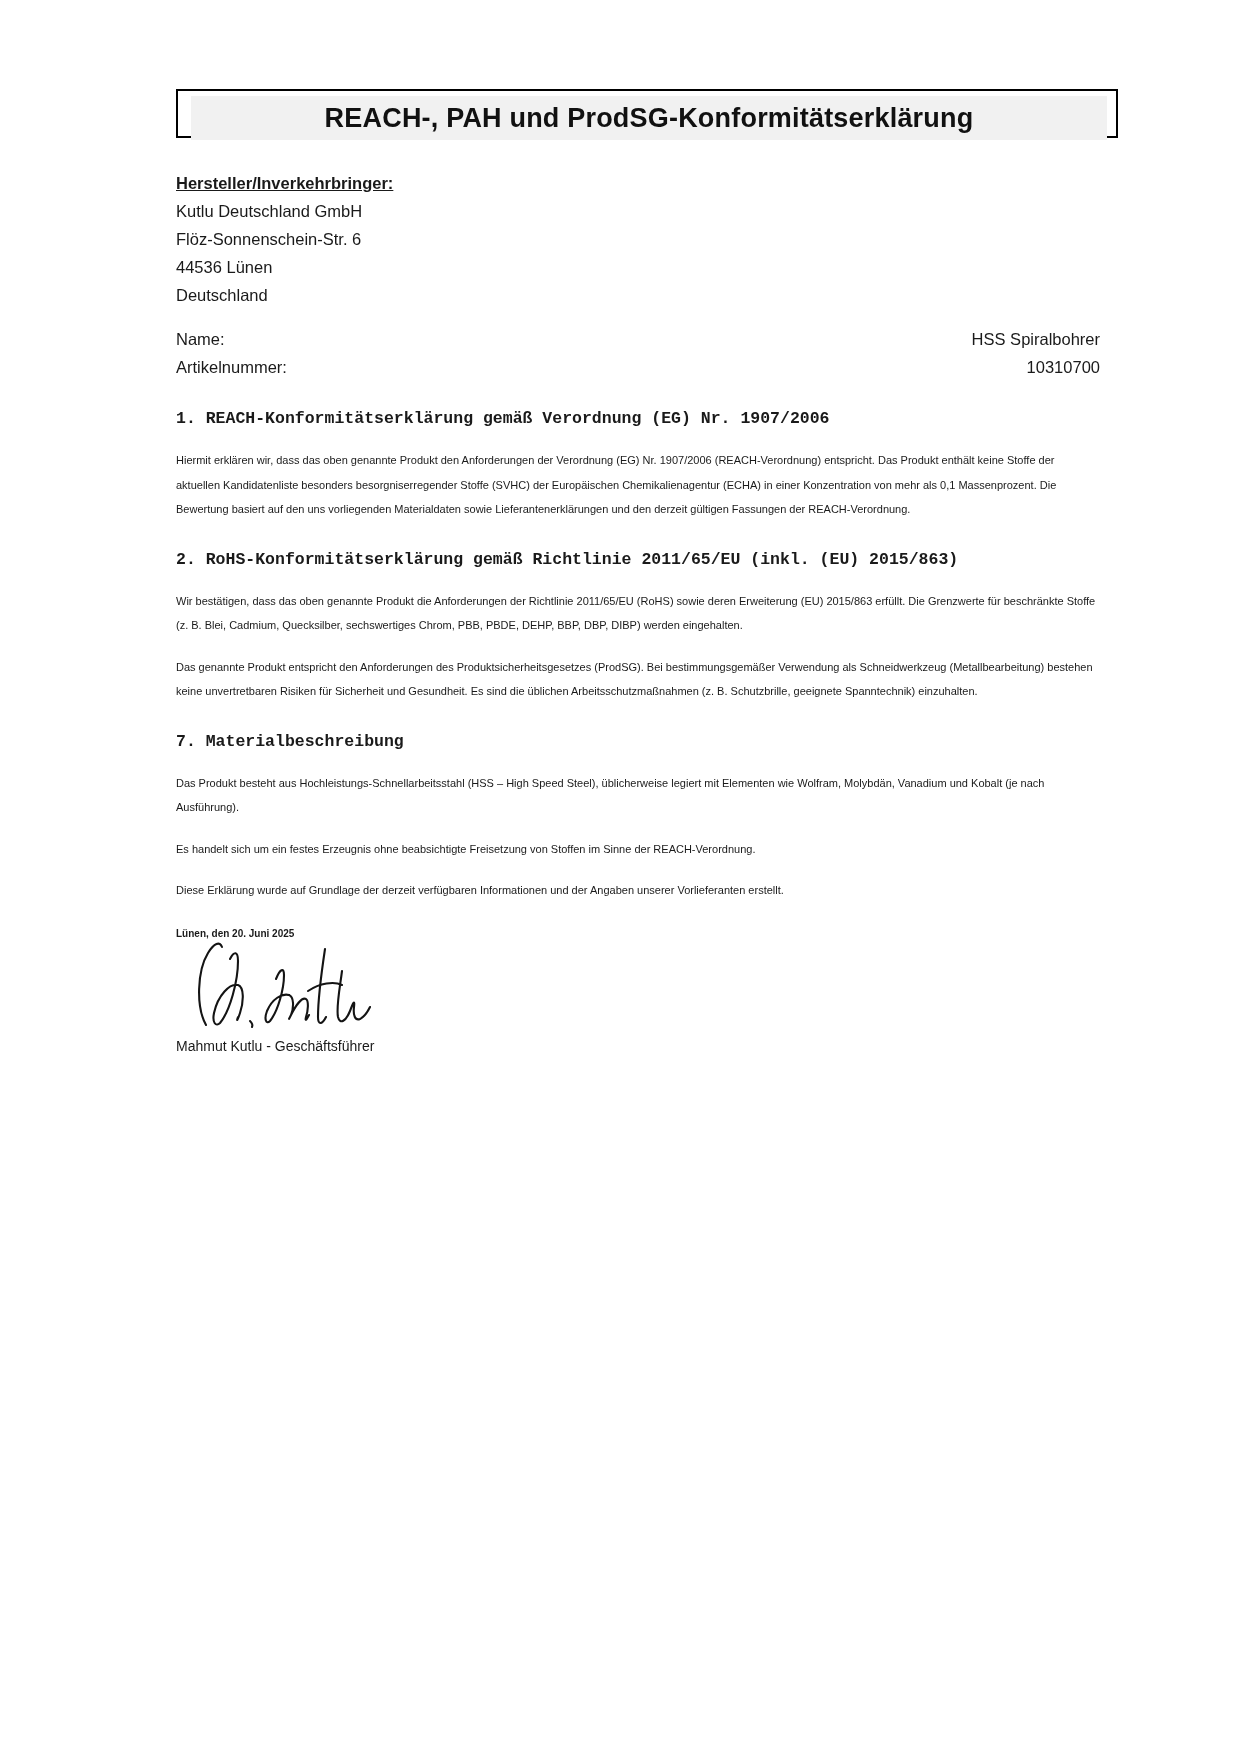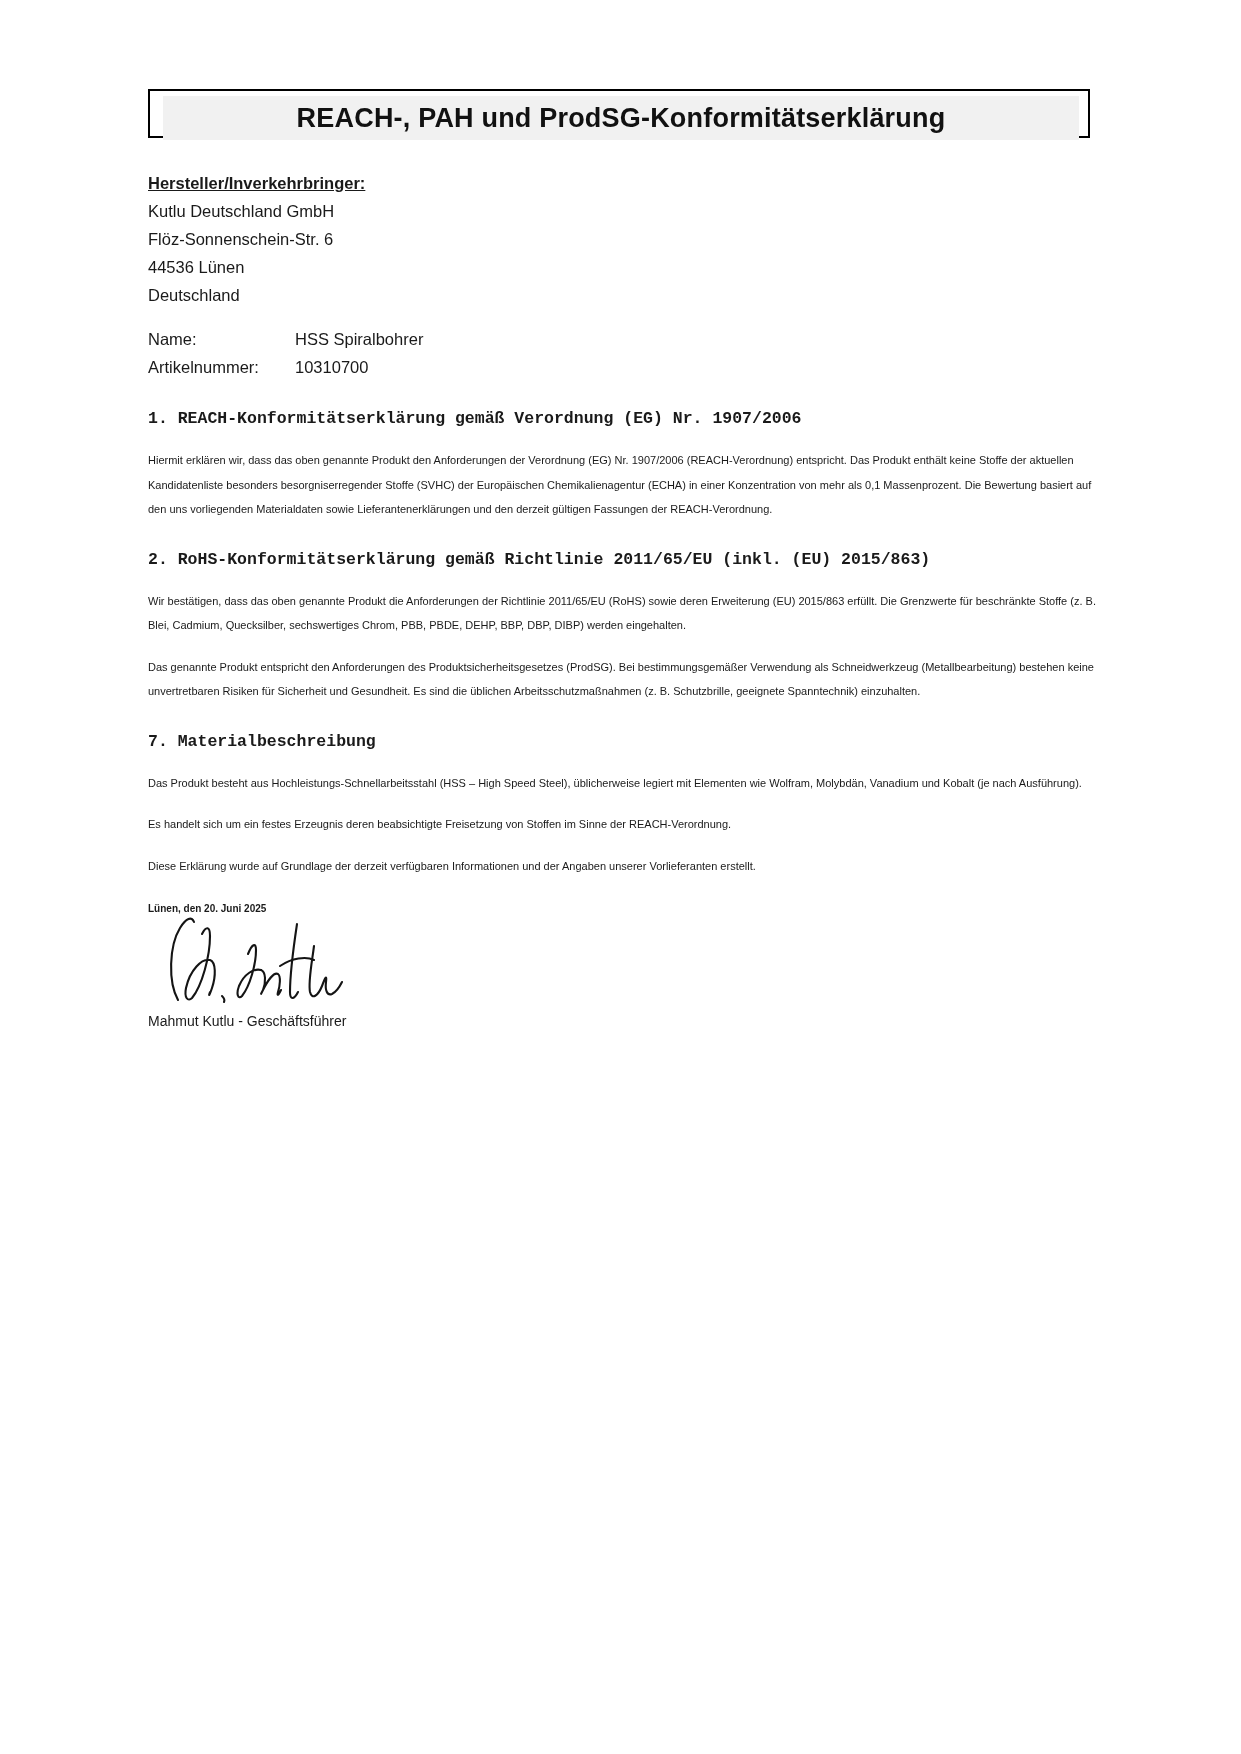--- a/index.html
+++ b/index.html
@@ -7,20 +7,21 @@
   body {
     font-family: "Liberation Sans", "DejaVu Sans", sans-serif;
     color: #1a1a1a;
   }
   .page {
     position: relative;
     width: 1241px;
     height: 1754px;
     background: #ffffff;
     overflow: hidden;
+    padding-left: 28px;
   }
   .content {
     padding: 89px 141px 0 148px;
   }
   
   .title-box {
     position: relative;
     width: 942px;
     height: 49px;
     border: 2px solid #000000;
@@ -54,20 +55,21 @@
   .mfr-line {
     font-size: 16.5px;
     line-height: 28px;
   }
   
   .product-block { margin-top: 16px; }
   .product-row {
     display: flex;
     font-size: 16.5px;
     line-height: 28px;
+    justify-content: space-between;
   }
   .product-row .label { width: 147px; flex: none; }
   
   .section-heading {
     font-size: 16.5px;
     font-weight: bold;
     line-height: 24px;
     margin-top: 26px;
     margin-bottom: 17px;
     font-family: Liberation Mono, monospace;
@@ -137,21 +139,21 @@
       <p class="para">Wir bestätigen, dass das oben genannte Produkt die Anforderungen der Richtlinie 2011/65/EU (RoHS) sowie deren Erweiterung (EU) 2015/863 erfüllt. Die Grenzwerte für beschränkte Stoffe (z. B. Blei, Cadmium, Quecksilber, sechswertiges Chrom, PBB, PBDE, DEHP, BBP, DBP, DIBP) werden eingehalten.</p>
     </div>
 
     <div>
       <p class="para">Das genannte Produkt entspricht den Anforderungen des Produktsicherheitsgesetzes (ProdSG). Bei bestimmungsgemäßer Verwendung als Schneidwerkzeug (Metallbearbeitung) bestehen keine unvertretbaren Risiken für Sicherheit und Gesundheit. Es sind die üblichen Arbeitsschutzmaßnahmen (z. B. Schutzbrille, geeignete Spanntechnik) einzuhalten.</p>
     </div>
 
     <div>
       <div class="section-heading">7. Materialbeschreibung</div>
       <p class="para">Das Produkt besteht aus Hochleistungs-Schnellarbeitsstahl (HSS – High Speed Steel), üblicherweise legiert mit Elementen wie Wolfram, Molybdän, Vanadium und Kobalt (je nach Ausführung).</p>
-      <p class="para">Es handelt sich um ein festes Erzeugnis deren beabsichtigte Freisetzung von Stoffen im Sinne der REACH-Verordnung.</p>
+      <p class="para">Es handelt sich um ein festes Erzeugnis ohne beabsichtigte Freisetzung von Stoffen im Sinne der REACH-Verordnung.</p>
       <p class="para">Diese Erklärung wurde auf Grundlage der derzeit verfügbaren Informationen und der Angaben unserer Vorlieferanten erstellt.</p>
     </div>
 
     <div class="sig-block">
       <div class="place-date">Lünen, den 20. Juni 2025</div>
       <div class="signature-wrap">
         <svg width="185" height="100" viewBox="0 0 185 100">
           <g fill="none" stroke="#141414" stroke-width="2.1" stroke-linecap="round" stroke-linejoin="round">
 
             <path d="M14,88 C4,70 5,34 16,16 C22,6 28,4 30,10"></path>

